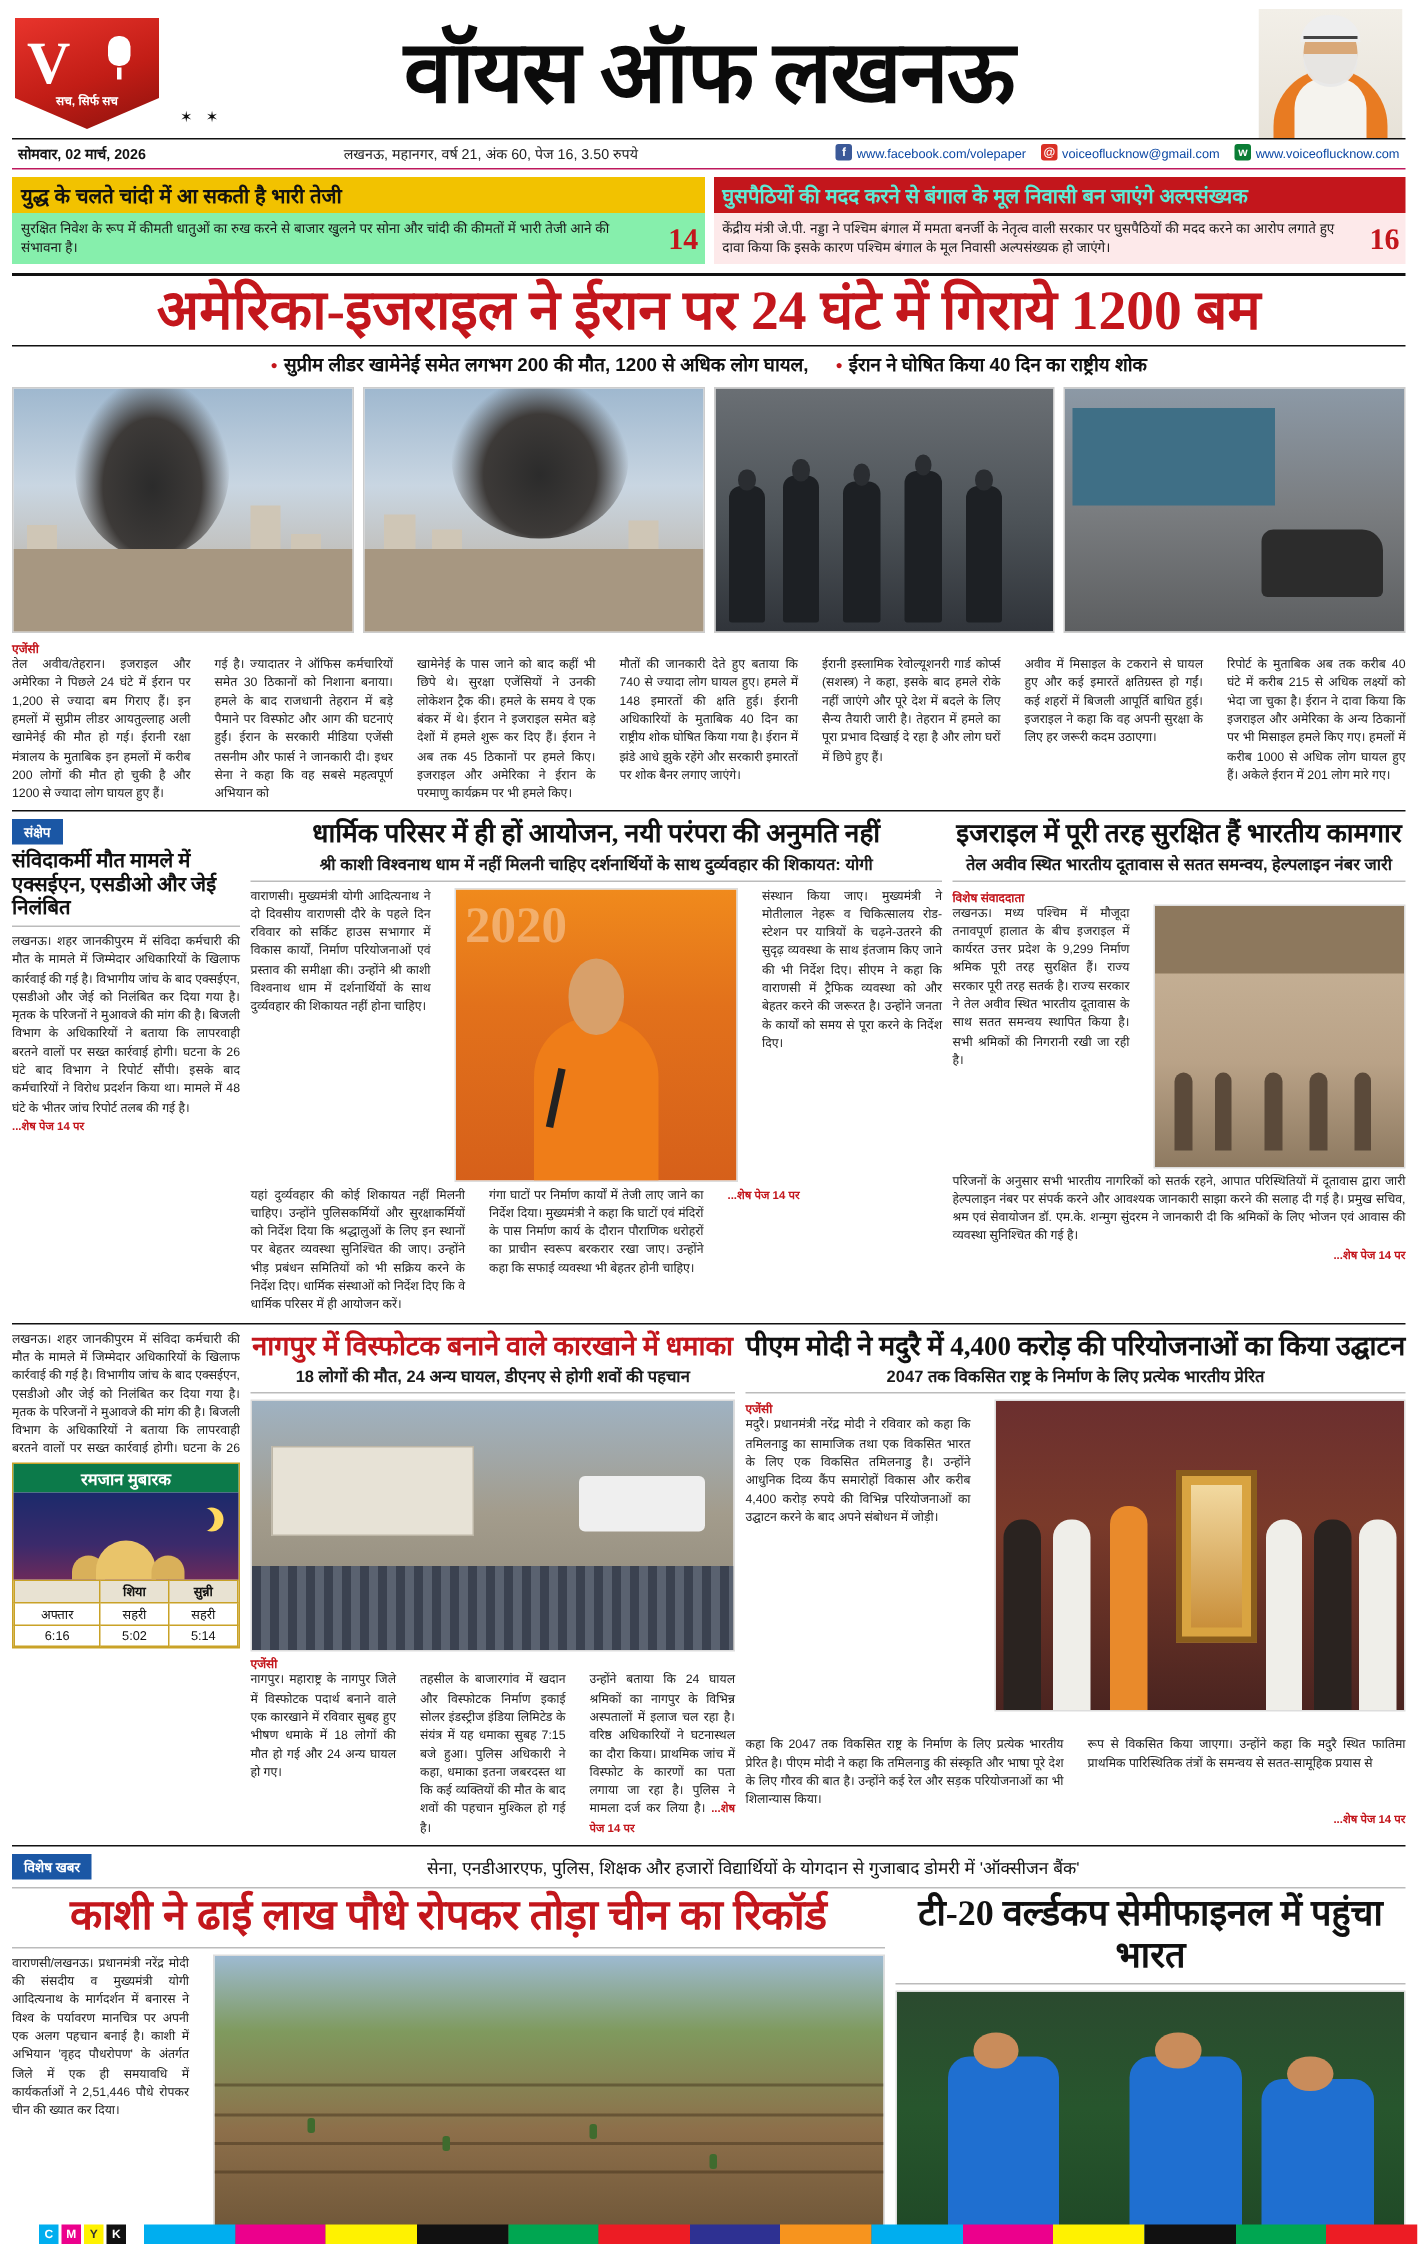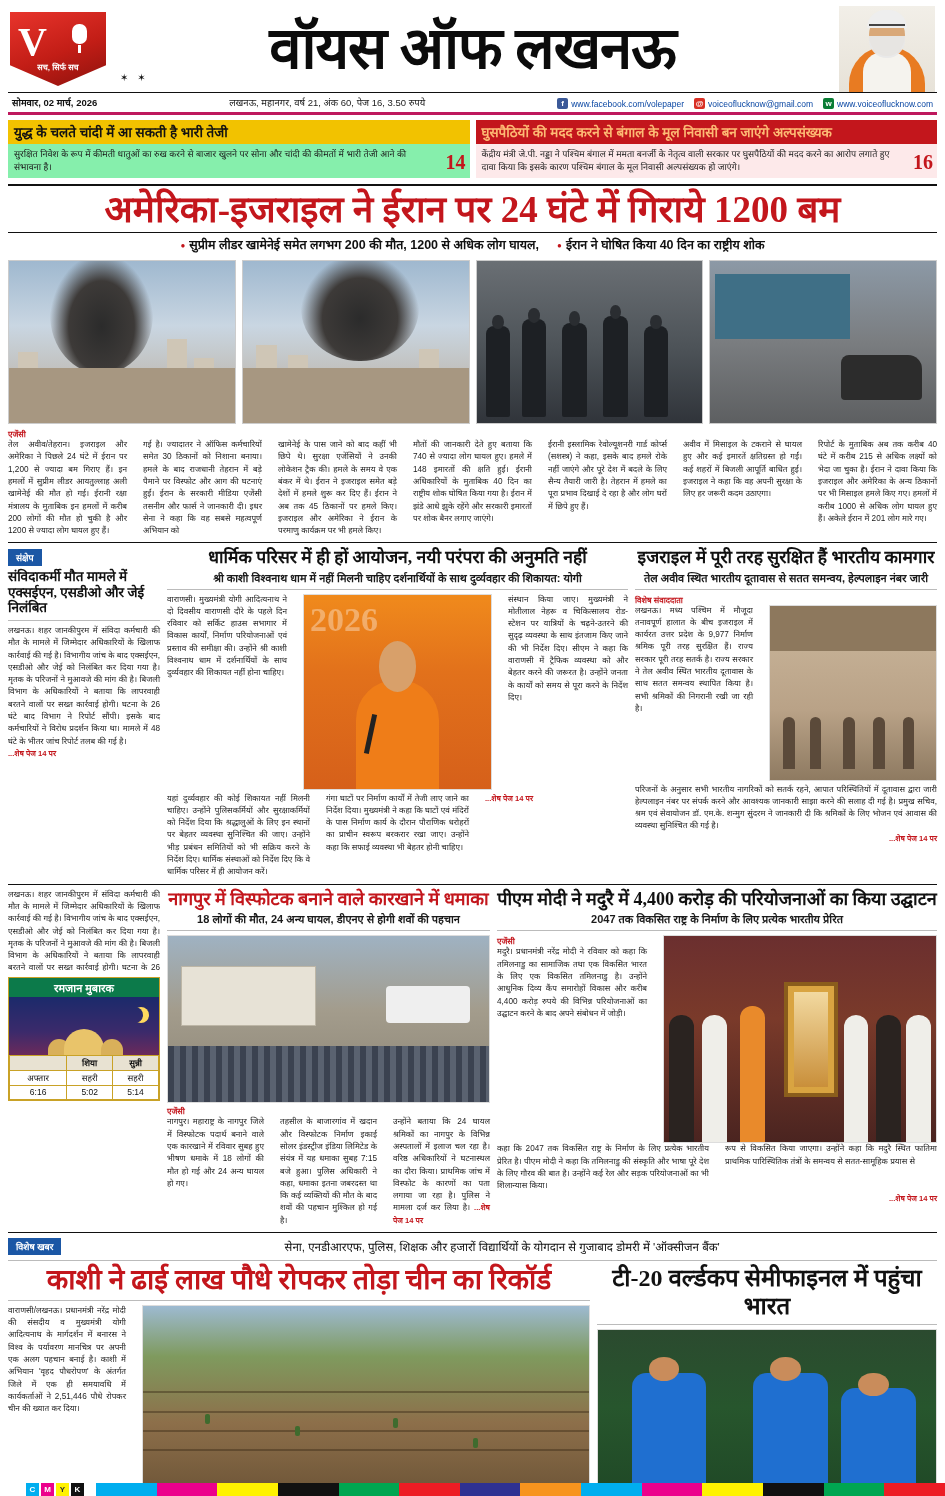--- a/index.html
+++ b/index.html
@@ -28,34 +28,34 @@
   .portrait { width:96px; height:86px; flex:0 0 auto; position:relative; overflow:hidden; }
   .portrait .bg { position:absolute; inset:0; background:linear-gradient(180deg,#f2efe8,#e7e2d8); }
   .portrait .suit { position:absolute; bottom:0; left:10px; width:76px; height:46px; background:#e87b22; border-radius:40px 40px 0 0; }
   .portrait .suitdark { position:absolute; bottom:0; left:24px; width:48px; height:40px; background:#f5f3ee; border-radius:20px 20px 0 0; }
   .portrait .face { position:absolute; bottom:36px; left:30px; width:36px; height:42px; background:#d9a878; border-radius:18px/22px; }
   .portrait .hair { position:absolute; bottom:64px; left:28px; width:40px; height:18px; background:#eee; border-radius:20px 20px 0 0; }
   .portrait .beard { position:absolute; bottom:34px; left:30px; width:36px; height:22px; background:#e8e8e8; border-radius:0 0 18px 18px; opacity:.95; }
   .portrait .glass { position:absolute; bottom:60px; left:30px; width:36px; height:8px; border-top:2px solid #444; }
 
   
-  .infobar { display:flex; align-items:flex-end; justify-content:space-between;
-      border-top:1px solid #111; border-bottom:3px solid #be185d; font-size:9.5px; padding:3px 4px; }
+  .infobar { display:flex; align-items:flex-start; justify-content:space-between;
+      border-top:1px solid #111; border-bottom:1px solid #be185d; font-size:9.5px; padding:3px 4px; }
   .infobar .left { font-weight:bold; }
   .infobar .mid { color:#222; }
   .infobar .right { display:flex; gap:10px; align-items:center; font-size:8.5px; color:#0a47a3; }
   .sm { display:flex; align-items:center; gap:3px; }
   .sm .ic { width:11px;height:11px;border-radius:2px;background:#3b5998;color:#fff;font-size:8px;line-height:11px;text-align:center;font-weight:bold; }
   .sm .ic.mail { background:#d93025; }
   .sm .ic.web { background:#0a7d35; }
 
   
   .teasers { display:flex; gap:6px; margin-top:5px; }
   .teaser { flex:1 1 0; position:relative; }
-  .teaser .hdbar { color:#fdba74; font-weight:bold; font-size:13.5px; padding:3px 6px; }
+  .teaser .hdbar { color:#5eead4; font-weight:bold; font-size:13.5px; padding:3px 6px; }
   .teaser.left .hdbar { background:#f2c200; color:#111; }
   .teaser.right .hdbar { background:#c3161c; }
   .teaser .body { font-size:9px; line-height:1.45; padding:4px 34px 4px 6px; color:#1a1a1a; }
   .teaser.left .body { background:#86efac; }
   .teaser.right .body { background:#fde9ea; }
   .pageno { position:absolute; right:4px; bottom:4px; font-size:20px; font-weight:bold; color:#c3161c; font-family:"Liberation Serif",serif; }
   .teaser.right .pageno { color:#c3161c; }
 
   
   .headline-box { margin-top:6px; border-top:2px solid #111; border-bottom:1px solid #111; padding:4px 0 2px; }
@@ -296,21 +296,21 @@
     </div>
 
     <div class="mid-center">
       <div class="sec-head" style="text-align:center">धार्मिक परिसर में ही हों आयोजन, नयी परंपरा की अनुमति नहीं</div>
       <div class="sec-sub" style="text-align:center">श्री काशी विश्वनाथ धाम में नहीं मिलनी चाहिए दर्शनार्थियों के साथ दुर्व्यवहार की शिकायत: योगी</div>
       <hr class="thin">
       <div class="cols" style="margin-top:2px">
         <div class="col" style="flex:0 0 120px">वाराणसी। मुख्यमंत्री योगी आदित्यनाथ ने दो दिवसीय वाराणसी दौरे के पहले दिन रविवार को सर्किट हाउस सभागार में विकास कार्यों, निर्माण परियोजनाओं एवं प्रस्ताव की समीक्षा की। उन्होंने श्री काशी विश्वनाथ धाम में दर्शनार्थियों के साथ दुर्व्यवहार की शिकायत नहीं होना चाहिए।</div>
         <div style="flex:1 1 auto">
           <div class="yogi-photo">
-            <div class="bgtext">2026</div>
+            <div class="bgtext">2020</div>
             <div class="robe"></div>
               <div class="face"></div>
               <div class="mic"></div>
           </div>
         </div>
         <div class="col" style="flex:0 0 120px">संस्थान किया जाए। मुख्यमंत्री ने मोतीलाल नेहरू व चिकित्सालय रोड-स्टेशन पर यात्रियों के चढ़ने-उतरने की सुदृढ़ व्यवस्था के साथ इंतजाम किए जाने की भी निर्देश दिए। सीएम ने कहा कि वाराणसी में ट्रैफिक व्यवस्था को और बेहतर करने की जरूरत है। उन्होंने जनता के कार्यों को समय से पूरा करने के निर्देश दिए।</div>
       </div>
       <div class="cols" style="margin-top:3px">
         <div class="col">यहां दुर्व्यवहार की कोई शिकायत नहीं मिलनी चाहिए। उन्होंने पुलिसकर्मियों और सुरक्षाकर्मियों को निर्देश दिया कि श्रद्धालुओं के लिए इन स्थानों पर बेहतर व्यवस्था सुनिश्चित की जाए। उन्होंने भीड़ प्रबंधन समितियों को भी सक्रिय करने के निर्देश दिए। धार्मिक संस्थाओं को निर्देश दिए कि वे धार्मिक परिसर में ही आयोजन करें।</div>
         <div class="col">गंगा घाटों पर निर्माण कार्यों में तेजी लाए जाने का निर्देश दिया। मुख्यमंत्री ने कहा कि घाटों एवं मंदिरों के पास निर्माण कार्य के दौरान पौराणिक धरोहरों का प्राचीन स्वरूप बरकरार रखा जाए। उन्होंने कहा कि सफाई व्यवस्था भी बेहतर होनी चाहिए।</div>
@@ -319,21 +319,21 @@
         </div>
       </div>
     </div>
 
     <div class="mid-right">
       <div class="sec-head" style="text-align:center">इजराइल में पूरी तरह सुरक्षित हैं भारतीय कामगार</div>
       <div class="sec-sub" style="text-align:center">तेल अवीव स्थित भारतीय दूतावास से सतत समन्वय, हेल्पलाइन नंबर जारी</div>
       <hr class="thin">
       <div class="byline">विशेष संवाददाता</div>
       <div class="cols">
-        <div class="col" style="flex:0 0 118px">लखनऊ। मध्य पश्चिम में मौजूदा तनावपूर्ण हालात के बीच इजराइल में कार्यरत उत्तर प्रदेश के 9,977 निर्माण श्रमिक पूरी तरह सुरक्षित हैं। राज्य सरकार पूरी तरह सतर्क है। राज्य सरकार ने तेल अवीव स्थित भारतीय दूतावास के साथ सतत समन्वय स्थापित किया है। सभी श्रमिकों की निगरानी रखी जा रही है।</div>
+        <div class="col" style="flex:0 0 118px">लखनऊ। मध्य पश्चिम में मौजूदा तनावपूर्ण हालात के बीच इजराइल में कार्यरत उत्तर प्रदेश के 9,299 निर्माण श्रमिक पूरी तरह सुरक्षित हैं। राज्य सरकार पूरी तरह सतर्क है। राज्य सरकार ने तेल अवीव स्थित भारतीय दूतावास के साथ सतत समन्वय स्थापित किया है। सभी श्रमिकों की निगरानी रखी जा रही है।</div>
         <div style="flex:1 1 auto">
           <div class="hall-photo">
             <div class="roof"></div>
             <div class="p" style="left:8%"></div>
               <div class="p" style="left:24%"></div>
             <div class="p" style="left:44%"></div>
               <div class="p" style="left:62%"></div>
             <div class="p" style="left:80%"></div>
           </div>
         </div>
@@ -415,21 +415,21 @@
             <div class="p saff" style="left:28%;height:66%"></div>
             <div class="frame">
                 <div class="frameart"></div>
               </div>
             <div class="p white" style="left:66%"></div>
             <div class="p" style="left:78%"></div>
             <div class="p white" style="left:89%"></div>
           </div>
         </div>
       </div>
-      <div class="cols" style="margin-top:0">
+      <div class="cols" style="margin-top:16px">
         <div class="col">कहा कि 2047 तक विकसित राष्ट्र के निर्माण के लिए प्रत्येक भारतीय प्रेरित है। पीएम मोदी ने कहा कि तमिलनाडु की संस्कृति और भाषा पूरे देश के लिए गौरव की बात है। उन्होंने कई रेल और सड़क परियोजनाओं का भी शिलान्यास किया।</div>
         <div class="col">रूप से विकसित किया जाएगा। उन्होंने कहा कि मदुरै स्थित फातिमा प्राथमिक पारिस्थितिक तंत्रों के समन्वय से सतत-सामूहिक प्रयास से</div>
       </div>
       <div class="cont" style="text-align:right">...शेष पेज 14 पर</div>
     </div>
   </div>
 
   <hr class="rule">
 
   <div style="display:flex;align-items:center;gap:6px">

